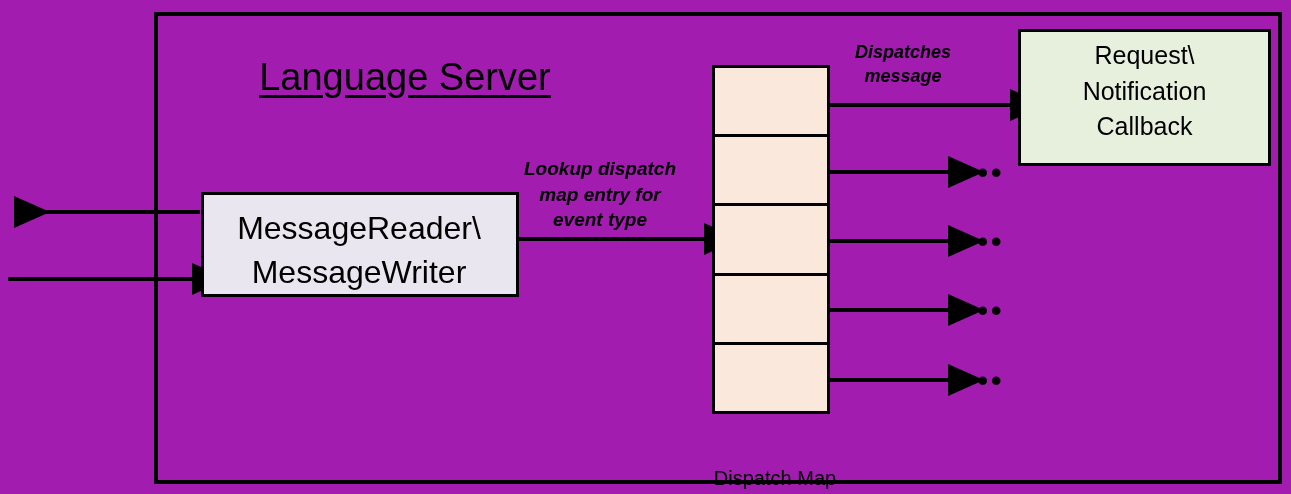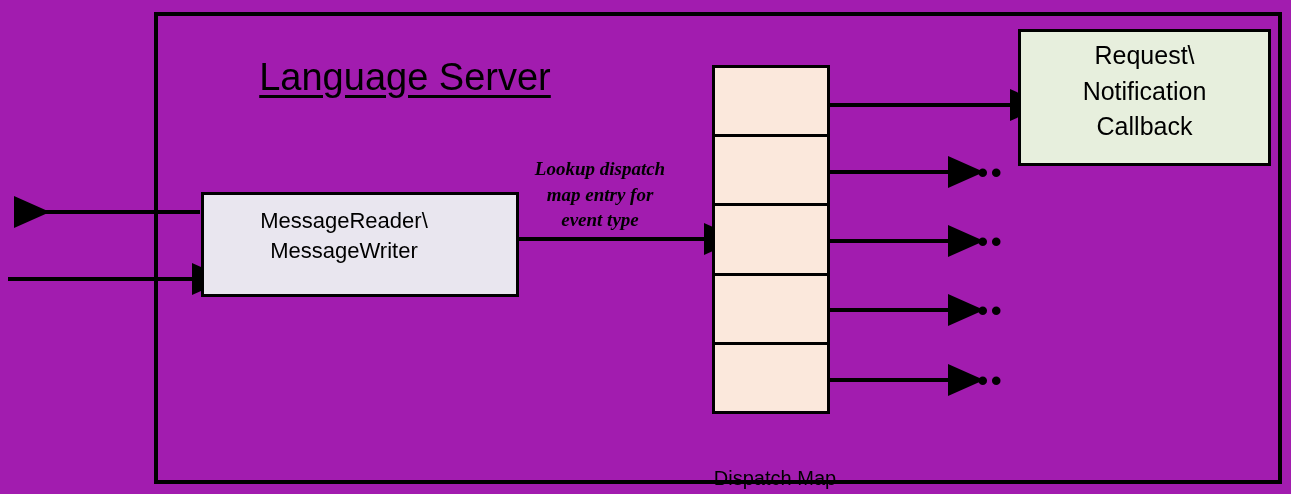--- a/index.html
+++ b/index.html
@@ -60,44 +60,43 @@
     position: absolute;
     left: 201px;
     top: 192px;
     width: 318px;
     height: 105px;
     background: #e9e6ef;
     border: 3px solid #000;
     box-sizing: border-box;
   }
   #mrw-label {
-    left: 185px;
+    left: 200px;
     top: 206px;
     width: 318px;
-    font-size: 22px;
+    font-size: 32px;
     line-height: 1.38;
   }
   #mrw-caption {
     left: 185px;
     top: 308px;
     width: 350px;
     font-size: 19px;
     line-height: 1.42;
   }
 
   
   #lookup-label {
     left: 500px;
     top: 156px;
     width: 200px;
     font-size: 19px;
     font-style: italic;
     font-weight: bold;
     line-height: 1.35;
-    font-family: Liberation Serif, serif;
   }
 
   
   #dmap {
     position: absolute;
     left: 712px;
     top: 65px;
     width: 118px;
     height: 349px;
     border: 3px solid #000;
@@ -222,20 +221,22 @@
   <div id="dmap">
     <div class="row"></div>
     <div class="row"></div>
     <div class="row"></div>
     <div class="row"></div>
     <div class="row"></div>
   </div>
   <div class="txt" id="dmap-caption">Dispatch Map
 (event_type, callback)</div>
 
+  <div class="txt" id="dispatch-label">Dispatches
+message</div>
 
   <div class="ellipsis" style="left:964px; top:158px;">•••</div>
   <div class="ellipsis" style="left:964px; top:227px;">•••</div>
   <div class="ellipsis" style="left:964px; top:296px;">•••</div>
   <div class="ellipsis" style="left:964px; top:366px;">•••</div>
 
   <div id="cb-box"></div>
   <div class="txt" id="cb-label">Request\
 Notification
 Callback</div>

